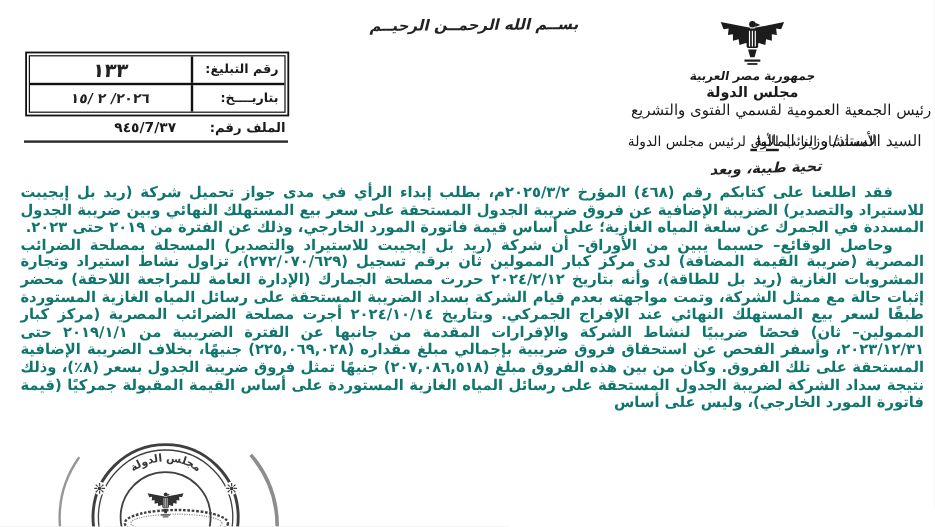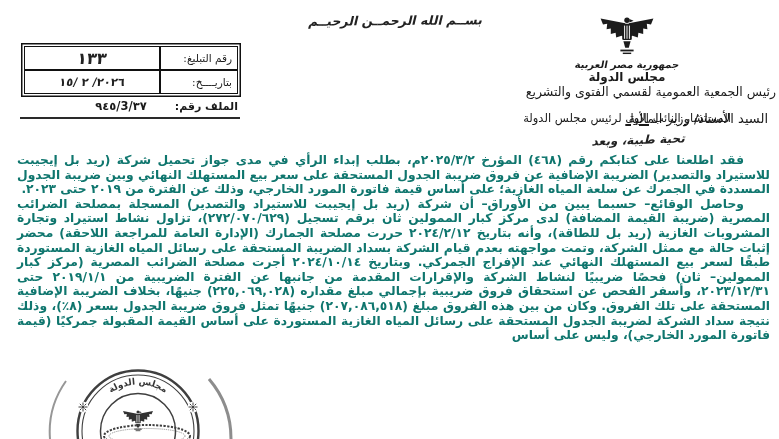--- a/index.html
+++ b/index.html
@@ -22,21 +22,21 @@
   .counselor{font-size:11.5px;font-weight:normal;margin-top:12px;text-align:center;}
   .counselor .u{text-decoration:underline;text-decoration-thickness:1.5px;text-underline-offset:2px;}
   
   .refbox{
     position:absolute;top:46px;left:24px;width:212px;background:#fff;
     border:1.5px solid #111;box-shadow:0 0 0 1.5px #fff,0 0 0 3px #111;
   }
   .refrow{display:flex;height:22px;align-items:center;direction:rtl;}
   .refrow + .refrow{border-top:2px solid #111;}
   .reflabel{
-    width:78px;box-sizing:border-box;padding-right:5px;font-size:10.5px;font-weight:normal;
+    width:78px;box-sizing:border-box;padding-right:5px;font-size:10.5px;font-weight:bold;
     border-left:2.5px solid #111;height:100%;display:flex;align-items:center;
   }
   .refval{flex:1;text-align:center;font-weight:bold;color:#222;transform:skewX(-8deg);}
   .refval.num{font-size:16px;letter-spacing:4px;}
   .refval.date{font-size:11.5px;letter-spacing:1px;}
   
   .fileline{
     position:absolute;top:99px;left:20px;width:218px;display:flex;direction:rtl;
     align-items:baseline;gap:28px;border-bottom:2px solid #2a2a2a;padding:0 2px 4px 0;
     font-weight:bold;
@@ -100,21 +100,21 @@
       <div class="refval num">١٣٣</div>
     </div>
     <div class="refrow">
       <div class="reflabel">بتاريــــخ:</div>
       <div class="refval date" dir="ltr">٢٠٢٦/ ٢ /١٥</div>
     </div>
   </div>
 
   <div class="fileline">
     <span class="flabel">الملف رقم:</span>
-    <span class="fvalue" dir="ltr">٩٤٥/3/٣٧</span>
+    <span class="fvalue" dir="ltr">٩٤٥/7/٣٧</span>
   </div>
 
   <div class="addressee">السيد الأستاذ/ وزير المالية</div>
   <div class="greeting">تحية طيبة، وبعد</div>
 
   <div class="bodytext">
     <p>فقد اطلعنا على كتابكم رقم (٤٦٨) المؤرخ ٢٠٢٥/٣/٢م، بطلب إبداء الرأي في مدى جواز تحميل شركة (ريد بل إيجيبت للاستيراد والتصدير) الضريبة الإضافية عن فروق ضريبة الجدول المستحقة على سعر بيع المستهلك النهائي وبين ضريبة الجدول المسددة في الجمرك عن سلعة المياه الغازية؛ على أساس قيمة فاتورة المورد الخارجي، وذلك عن الفترة من ٢٠١٩ حتى ٢٠٢٣.</p>
     <p>وحاصل الوقائع– حسبما يبين من الأوراق– أن شركة (ريد بل إيجيبت للاستيراد والتصدير) المسجلة بمصلحة الضرائب المصرية (ضريبة القيمة المضافة) لدى مركز كبار الممولين ثان برقم تسجيل (٢٧٢/٠٧٠/٦٢٩)، تزاول نشاط استيراد وتجارة المشروبات الغازية (ريد بل للطاقة)، وأنه بتاريخ ٢٠٢٤/٢/١٢ حررت مصلحة الجمارك (الإدارة العامة للمراجعة اللاحقة) محضر إثبات حالة مع ممثل الشركة، وتمت مواجهته بعدم قيام الشركة بسداد الضريبة المستحقة على رسائل المياه الغازية المستوردة طبقًا لسعر بيع المستهلك النهائي عند الإفراج الجمركي. وبتاريخ ٢٠٢٤/١٠/١٤ أجرت مصلحة الضرائب المصرية (مركز كبار الممولين– ثان) فحصًا ضريبيًا لنشاط الشركة والإقرارات المقدمة من جانبها عن الفترة الضريبية من ٢٠١٩/١/١ حتى ٢٠٢٣/١٢/٣١، وأسفر الفحص عن استحقاق فروق ضريبية بإجمالي مبلغ مقداره (٢٢٥,٠٦٩,٠٢٨) جنيهًا، بخلاف الضريبة الإضافية المستحقة على تلك الفروق. وكان من بين هذه الفروق مبلغ (٢٠٧,٠٨٦,٥١٨) جنيهًا تمثل فروق ضريبة الجدول بسعر (٨٪)، وذلك نتيجة سداد الشركة لضريبة الجدول المستحقة على رسائل المياه الغازية المستوردة على أساس القيمة المقبولة جمركيًا (قيمة فاتورة المورد الخارجي)، وليس على أساس</p>
   </div>
 

